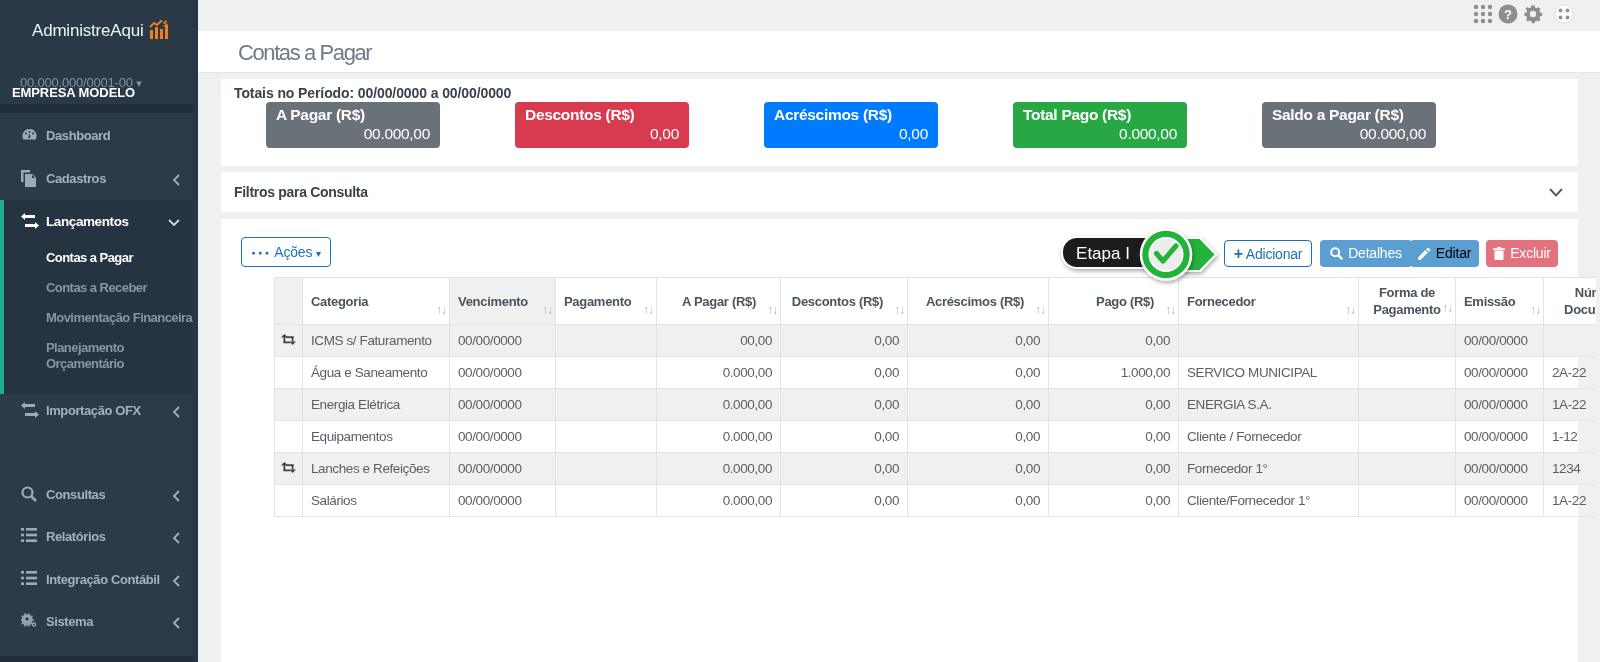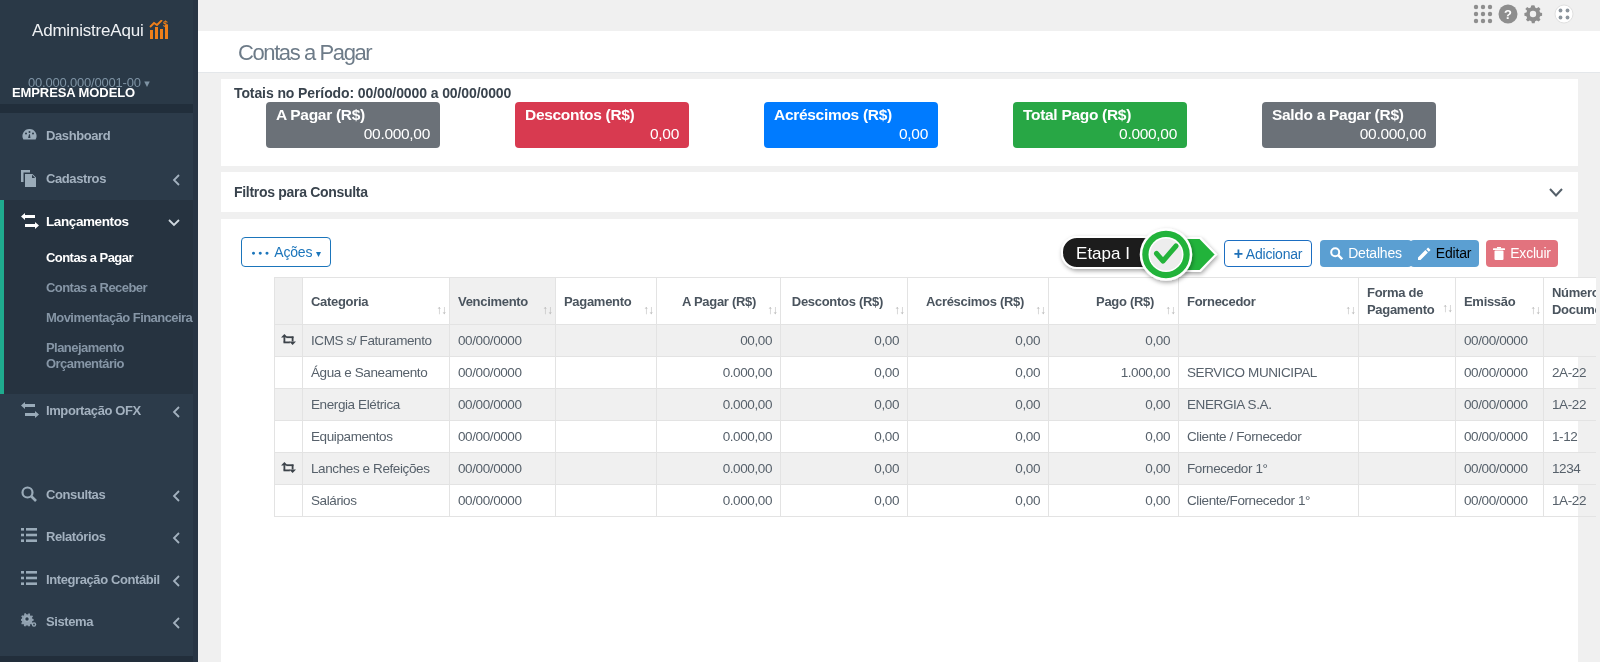--- a/index.html
+++ b/index.html
@@ -5,21 +5,21 @@
 * { margin:0; padding:0; box-sizing:border-box; }
 html,body { width:1600px; height:662px; overflow:hidden; font-family:"Liberation Sans",sans-serif; background:#f0f0f0; }
 
 
 #sidebar { position:absolute; left:0; top:0; width:198px; height:662px; background:#2c3b4a; }
 #sidebar .edge { position:absolute; right:0; top:0; width:5px; height:662px; background:#283544; }
 #logo { position:absolute; left:0; top:0; width:198px; height:104px; background:#2a3947; }
 #logo .brand { position:absolute; left:32px; top:21px; font-size:17px; color:#eef1f4; letter-spacing:-0.2px; }
 #logo .bicon { position:absolute; left:149px; top:20px; }
 #logo .emp { position:absolute; left:12px; top:61px; font-size:13px; font-weight:bold; color:#ffffff; letter-spacing:-0.1px;margin-top:24px; }
-#logo .cnpj { position:absolute; left:28px; top:75px; font-size:13px; color:#7e93a4; letter-spacing:-0.2px; }
+#logo .cnpj { position:absolute; left:20px; top:75px; font-size:13px; color:#7e93a4; letter-spacing:-0.2px; }
 .menu-item { position:absolute; left:0; width:198px; height:43px; line-height:43px; color:#a3b1bf; font-size:13px; font-weight:bold; letter-spacing:-0.4px; white-space:nowrap; }
 .menu-item .mi { position:absolute; left:21px; top:13px; }
 .menu-item .ml { position:absolute; left:46px; }
 .chevl { position:absolute; right:18px; top:17px; }
 #lanc-section { position:absolute; left:0; top:200px; width:198px; height:194px; background:#263340; border-left:4px solid #1fab8e;padding-left:36px; }
 #lanc-section .hdr { position:absolute; left:0; top:0; width:194px; height:43px; line-height:43px; color:#ffffff; font-size:13.5px; font-weight:bold; letter-spacing:-0.4px; }
 #lanc-section .hdr .mi { position:absolute; left:17px; top:13px; }
 #lanc-section .hdr .ml { position:absolute; left:42px; }
 .sub-item { position:absolute; left:42px; height:18px; line-height:18px; font-size:13px; font-weight:bold; letter-spacing:-0.55px; color:#8696a6; white-space:nowrap; }
 .sub-item.active { color:#ffffff; }
@@ -50,21 +50,21 @@
 #btn-det { left:1099px; top:21px; width:92px; height:27px; line-height:27px; background:#5b9fd2; color:#fff; }
 #btn-edit { left:1189px; top:21px; width:69px; height:27px; line-height:27px; background:#5b9fd2; color:#000000; }
 #btn-del { left:1265px; top:21px; width:72px; height:27px; line-height:27px; background:#e2737e; color:#fff; }
 
 
 #tbl { position:absolute; left:18px; top:58px; width:1322px; height:241px; overflow:hidden; font-size:13.5px; color:#57616b; letter-spacing:-0.4px;margin-left:35px; }
 table { border-collapse:collapse; table-layout:fixed; width:1379px; }
 th, td { border:1px solid #e3e3e3; padding:0 8px; height:32px; overflow:hidden; white-space:nowrap; }
 thead th { height:47px; background:#fff; color:#4a545e; font-weight:bold; font-size:13px; letter-spacing:-0.3px; text-align:left; vertical-align:middle; position:relative; }
 thead th.g { background:#f0f0f0; }
-thead th.wrap { white-space:normal; line-height:17px; }
+thead th.wrap { white-space:normal; line-height:17px;text-align:center; }
 td.num { text-align:right; }
 th.num { text-align:right; padding-right:24px; }
 tr.odd td { background:#f0f0f0; }
 .sort { position:absolute; right:3px; bottom:7px; font-size:12px; color:#b5b5b5; letter-spacing:-1px; }
 td.ic { text-align:center; padding:0 2px; }
 
 
 #callout { position:absolute; left:848px; top:218px; }
 </style>
 </head>

